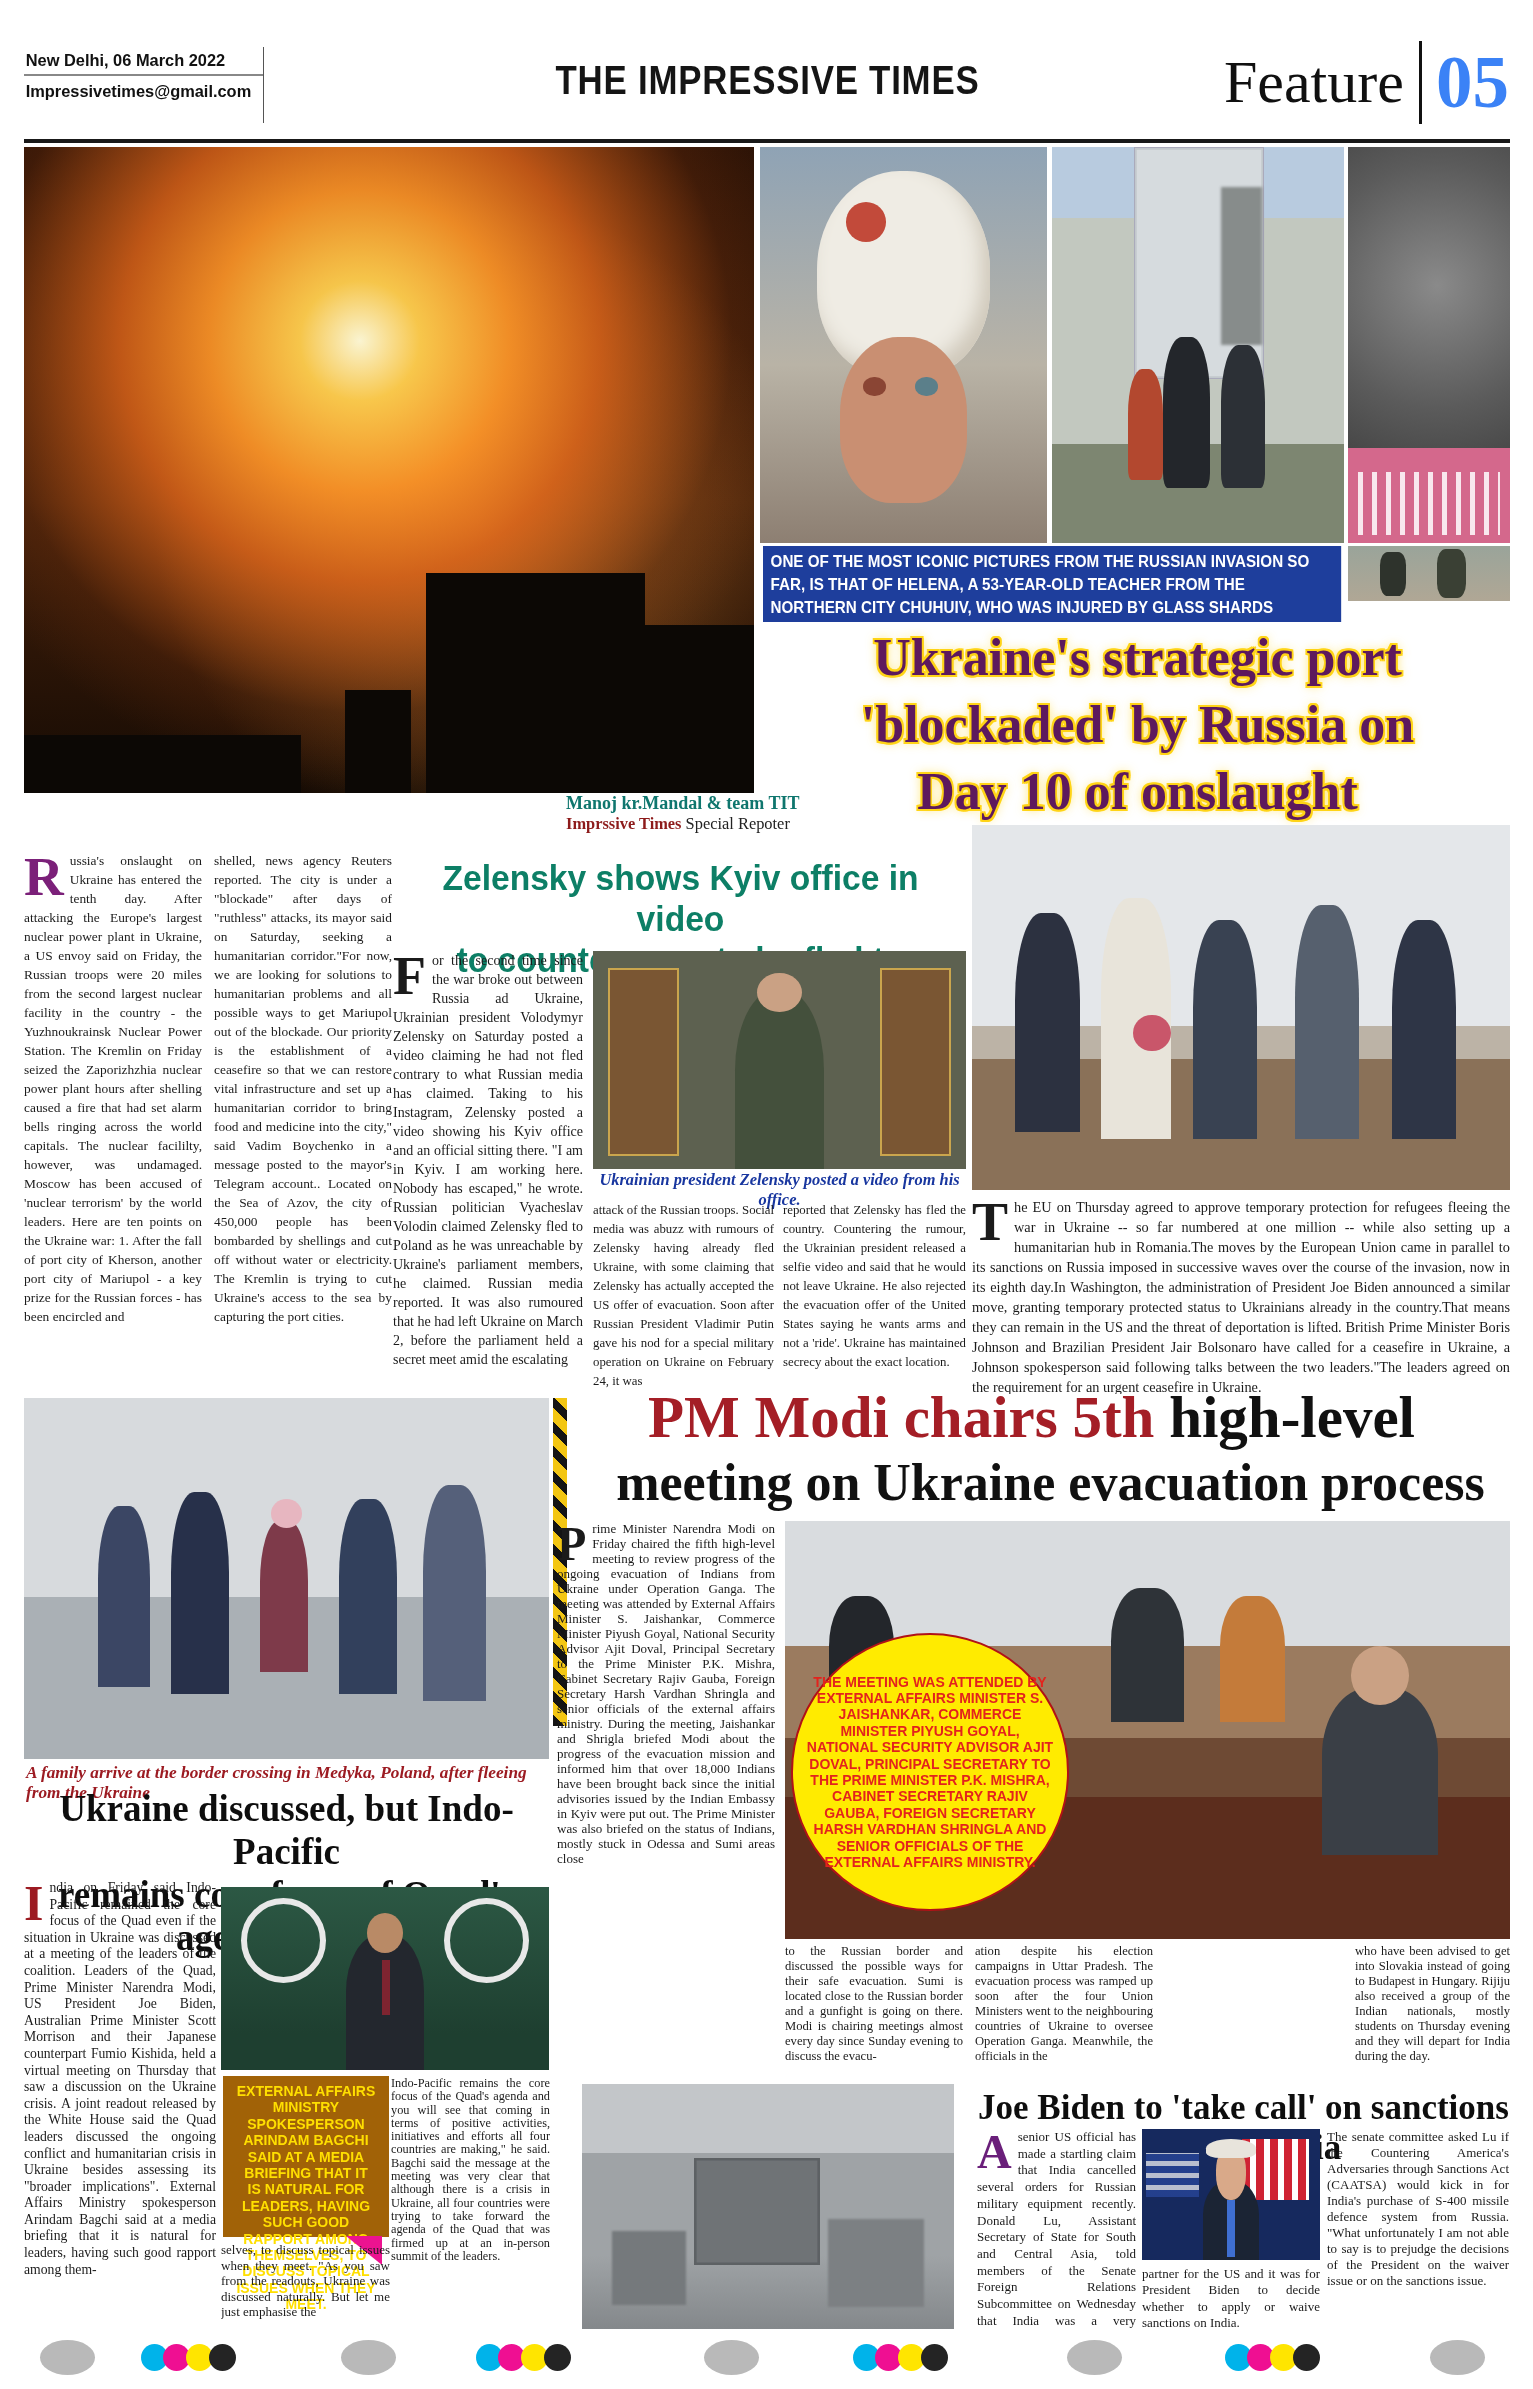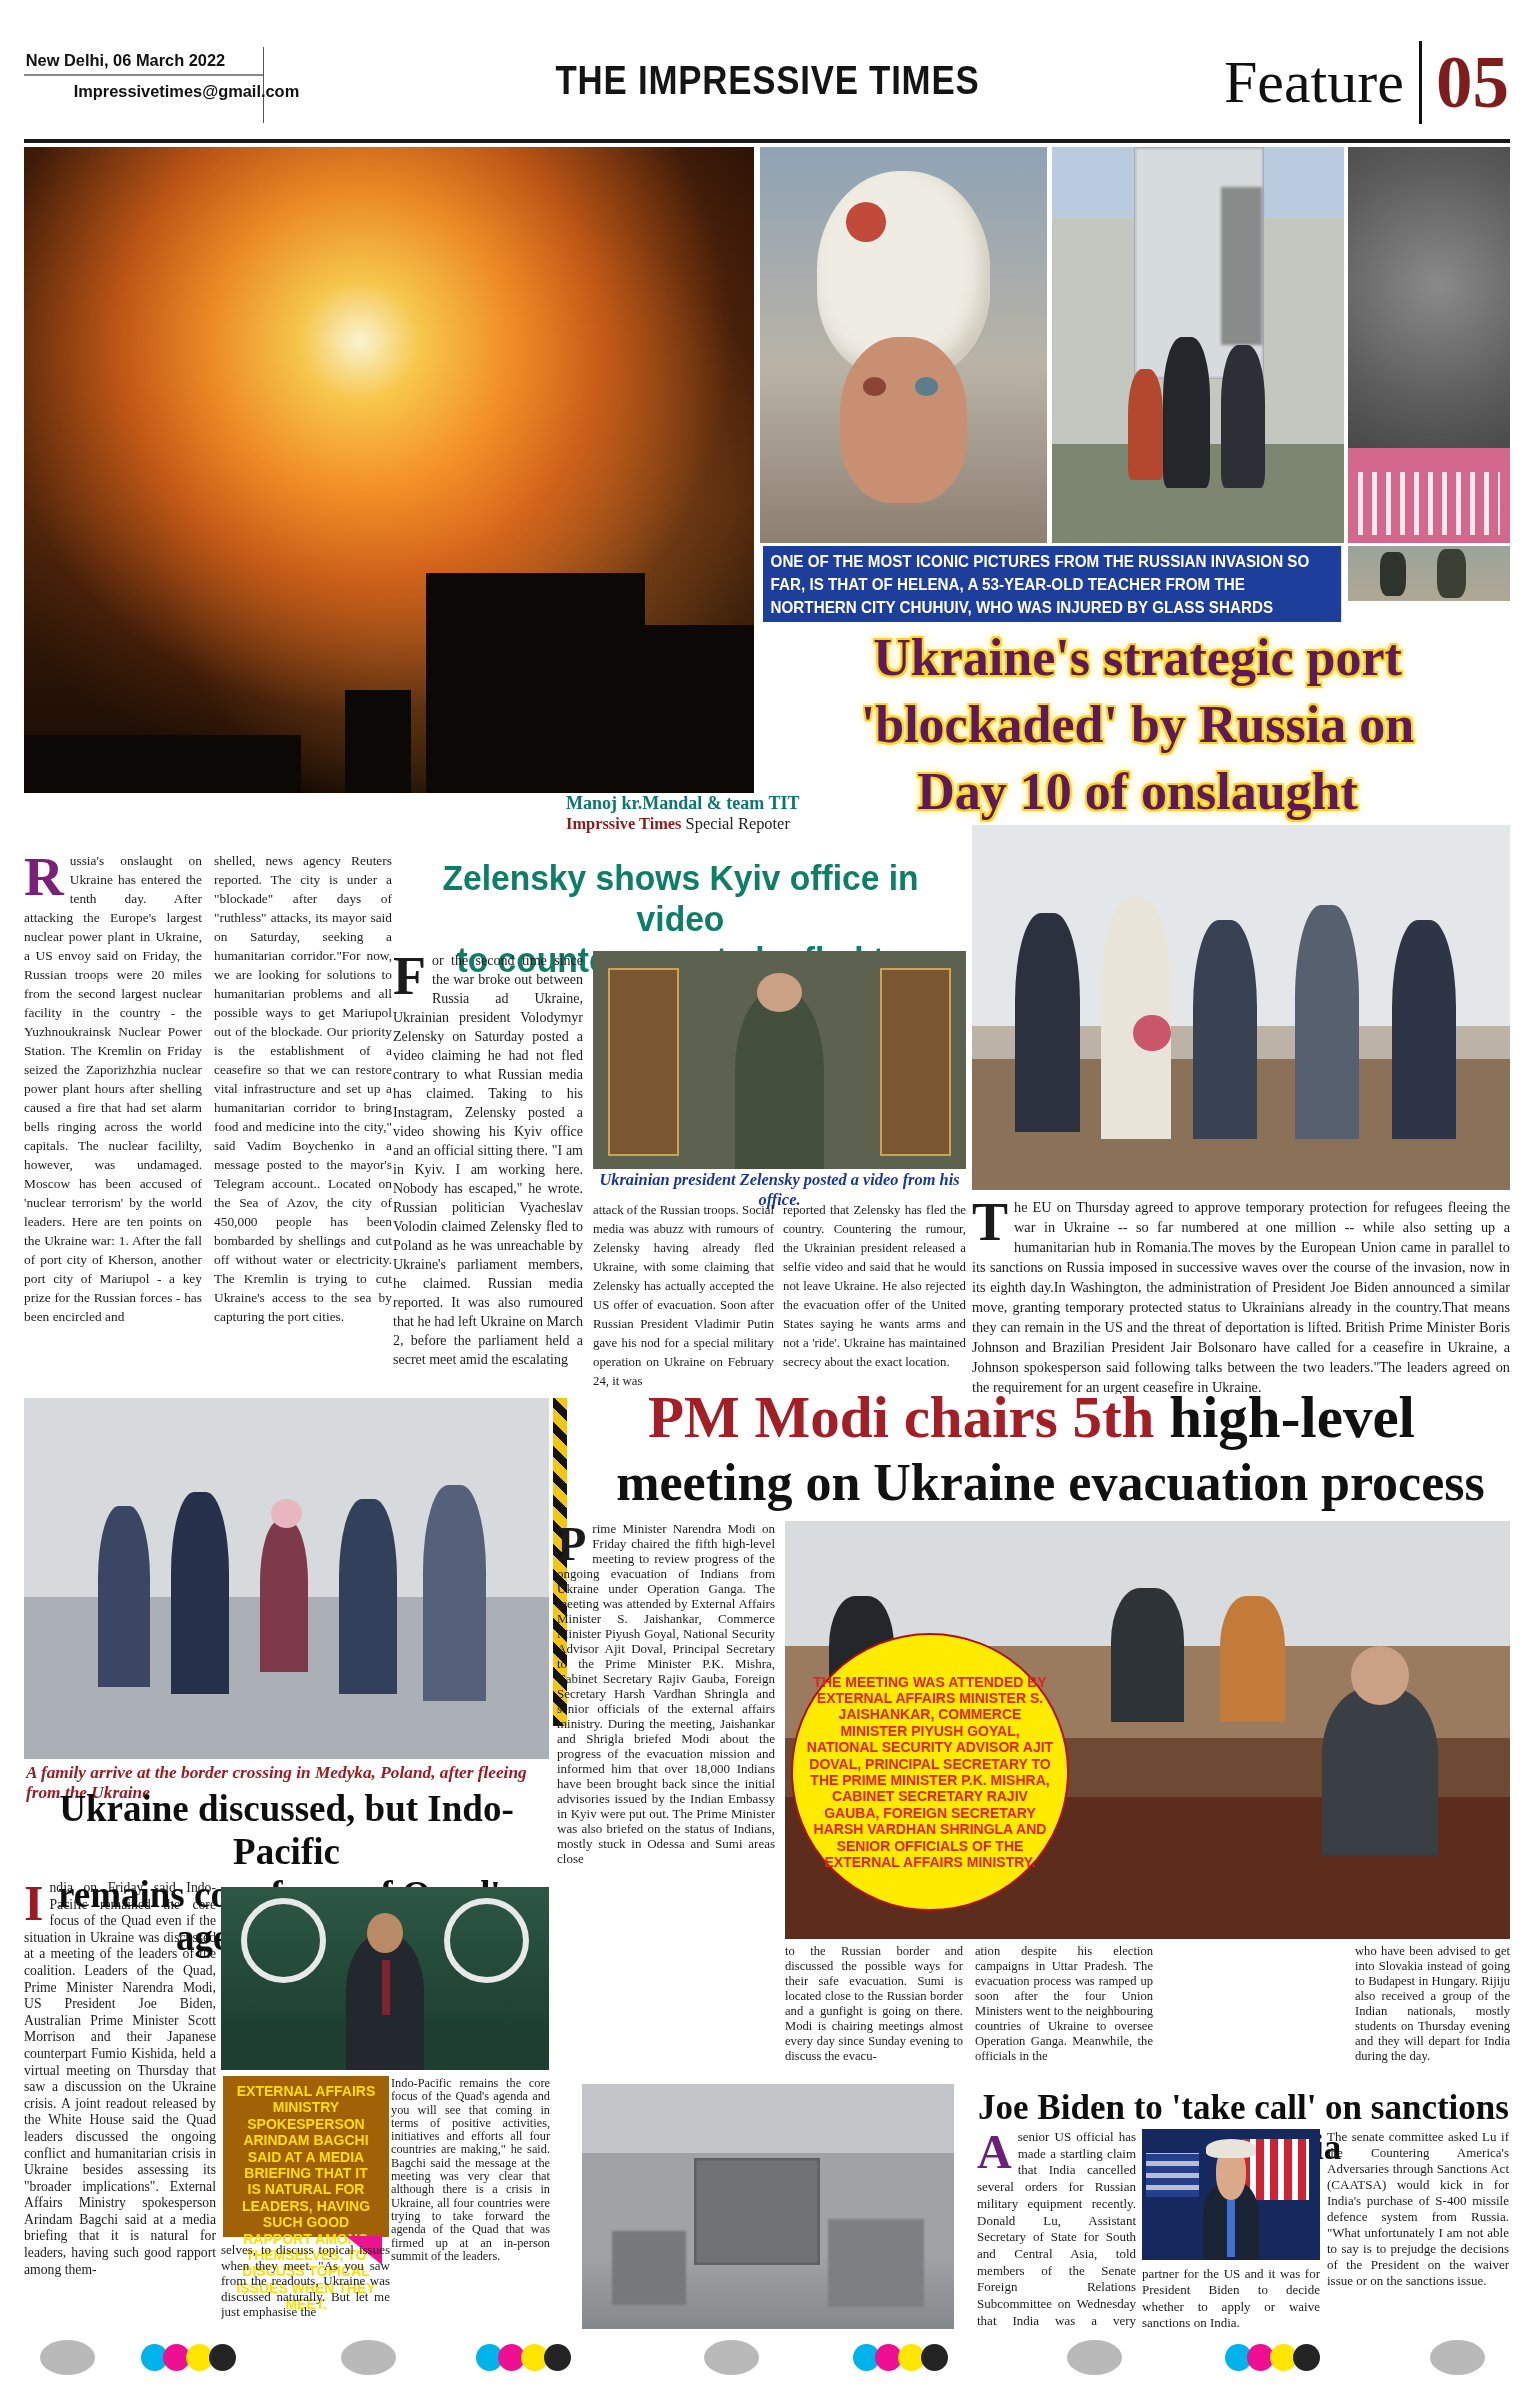--- a/index.html
+++ b/index.html
@@ -8,28 +8,28 @@
         font-family:"Liberation Sans",sans-serif;color:#111;}
   .abs{position:absolute;}
   .ph{position:absolute;overflow:hidden;background:#999;}
   .col{position:absolute;font-family:"Liberation Serif",serif;text-align:justify;
        color:#1b1b1b;overflow:hidden;}
   .dc{float:left;font-weight:bold;font-family:"Liberation Serif",serif;line-height:.82;
       padding:2.6px 6px 0 0;}
   
   #datebox{left:24px;top:47px;width:239px;height:76px;border-right:1.7px solid #555;}
   #dateline{font-weight:bold;font-size:16.4px;padding:3.5px 7px 4.3px 1.7px;border-bottom:2.6px double #888;}
-  #email{font-weight:bold;font-size:16.4px;padding:6px 7px 0 1.7px;margin-left:48px;}
+  #email{font-weight:bold;font-size:16.4px;padding:6px 7px 0 1.7px;}
   #masthead{left:346px;top:57px;width:843px;text-align:center;font-weight:bold;font-size:41px;
             transform:scaleX(.85);transform-origin:center;letter-spacing:0.9px;color:#151515;}
   #featblock{left:1080px;top:35px;width:429px;height:95px;display:flex;align-items:center;
              justify-content:flex-end;}
   #featword{font-family:"Liberation Serif",serif;font-size:60px;color:#101010;}
   #featdiv{width:2.6px;height:83px;background:#111;margin:0 14px 0 15.6px;}
-  #pageno{font-family:"Liberation Serif",serif;font-weight:bold;font-size:73px;color:#7f1d1d;}
+  #pageno{font-family:"Liberation Serif",serif;font-weight:bold;font-size:73px;color:#3b82f6;}
   #headrule{left:24px;top:139px;width:1486px;height:3.5px;background:#191919;}
   
   #bluebox{left:763px;top:546px;width:579px;height:76px;background:#1e3e9c;color:#fff;
            font-weight:bold;font-size:17.3px;line-height:23px;padding:4.3px 8.6px;box-sizing:border-box;
            transform:scaleX(.88);transform-origin:0 50%;width:657px;}
   #mainhead{left:765px;top:624px;width:745px;text-align:center;
             font-family:"Liberation Serif",serif;font-weight:bold;font-size:52px;line-height:67px;
             color:#5d195d;
             text-shadow:1.7px 0 0 #ffd416,-1.7px 0 0 #ffd416,0 1.7px 0 #ffd416,0 -1.7px 0 #ffd416,
                         1.7px 1.7px 0 #ffd416,-1.7px -1.7px 0 #ffd416,1.7px -1.7px 0 #ffd416,-1.7px 1.7px 0 #ffd416,

